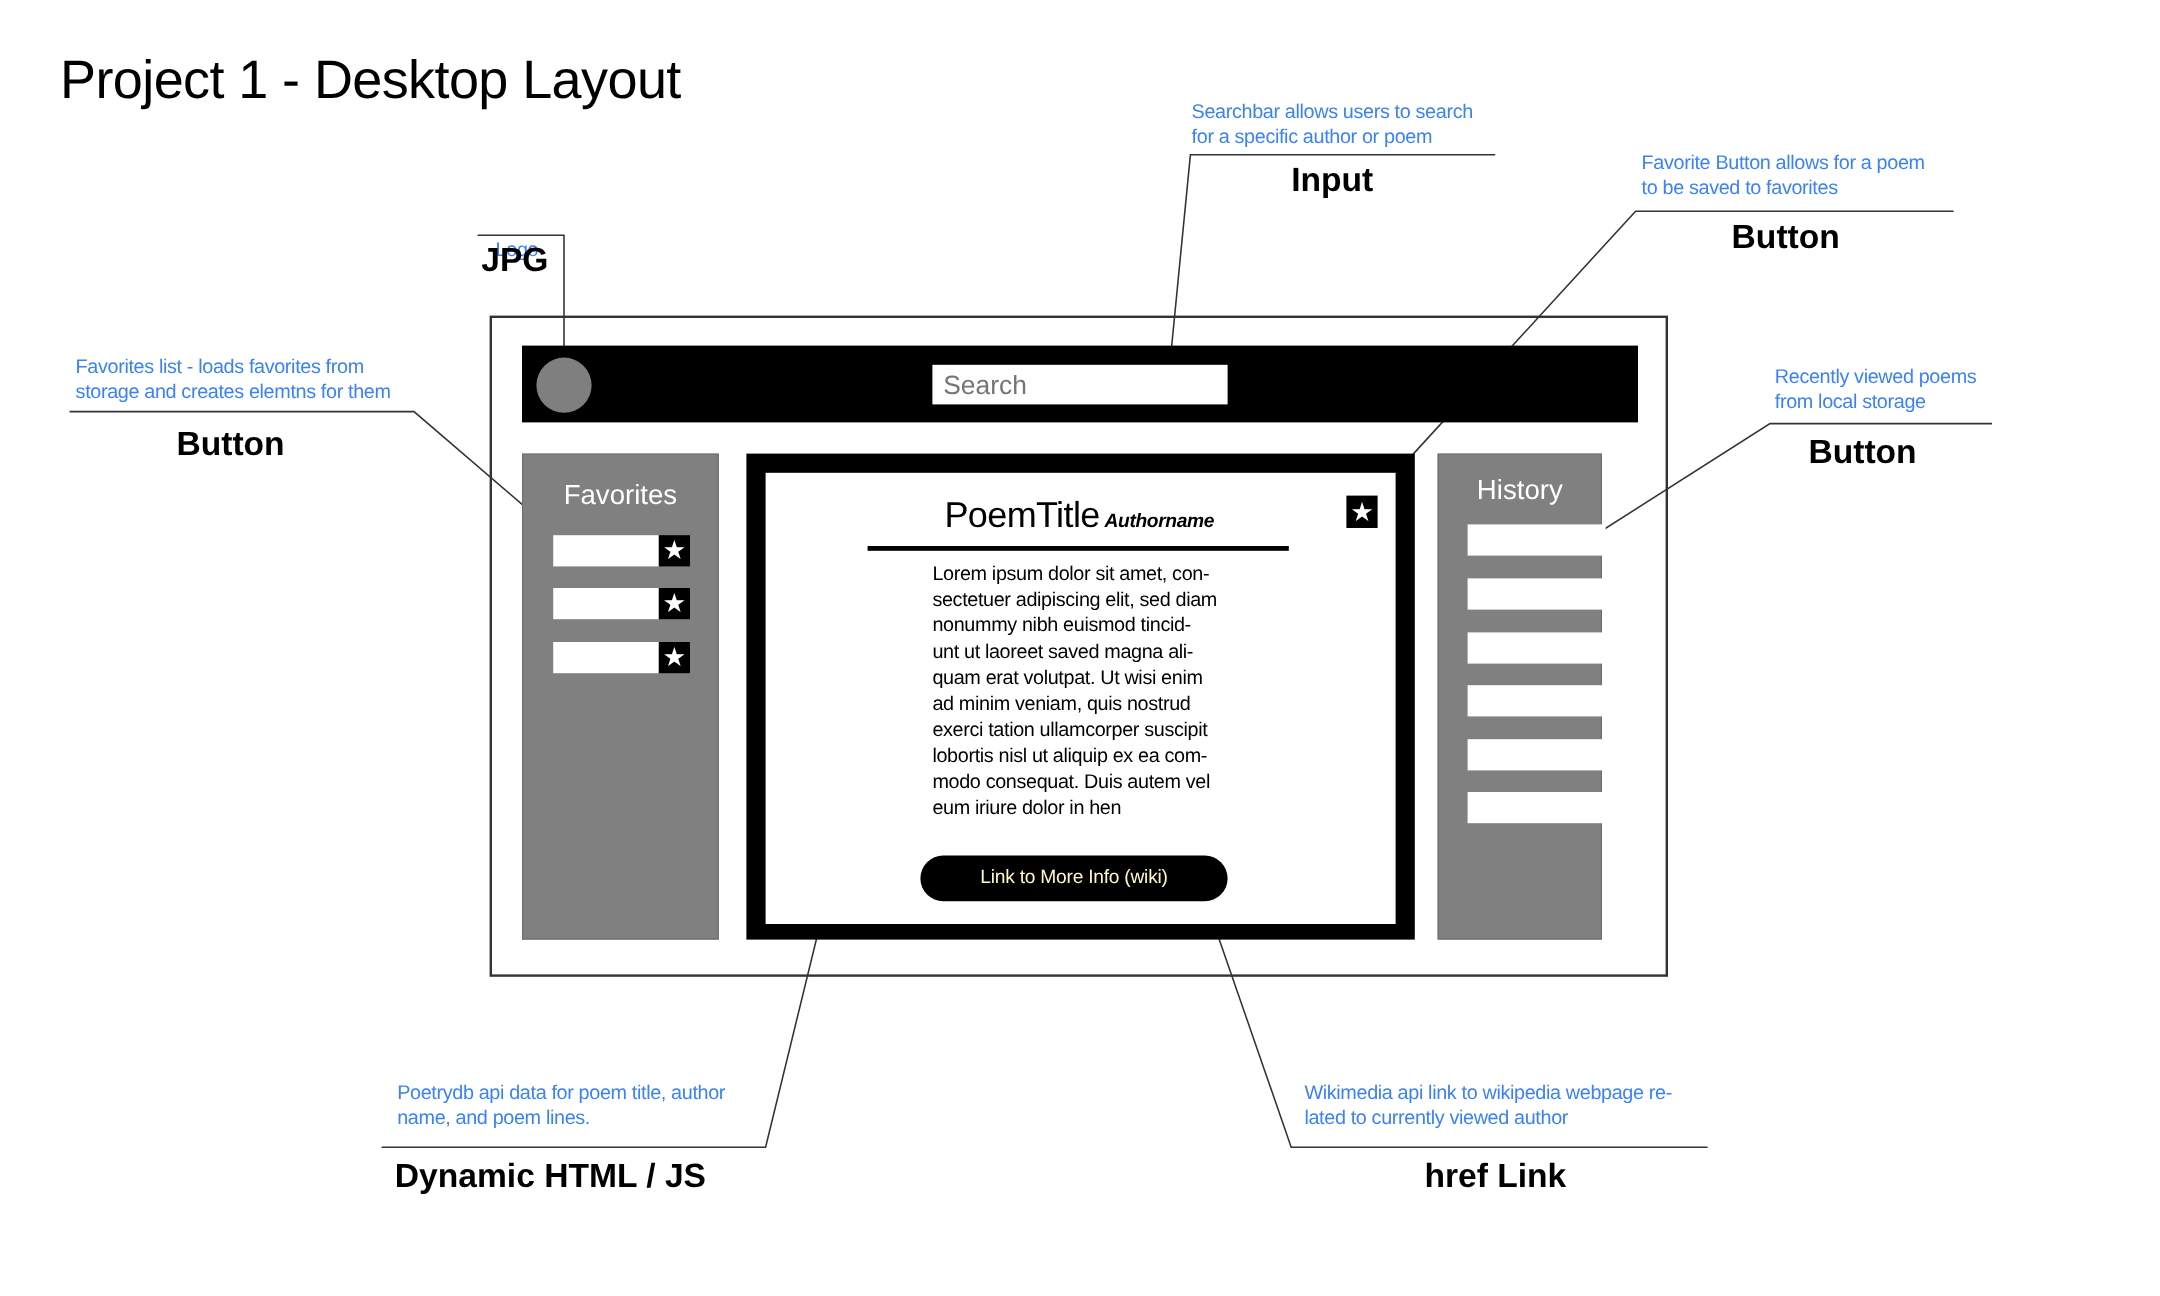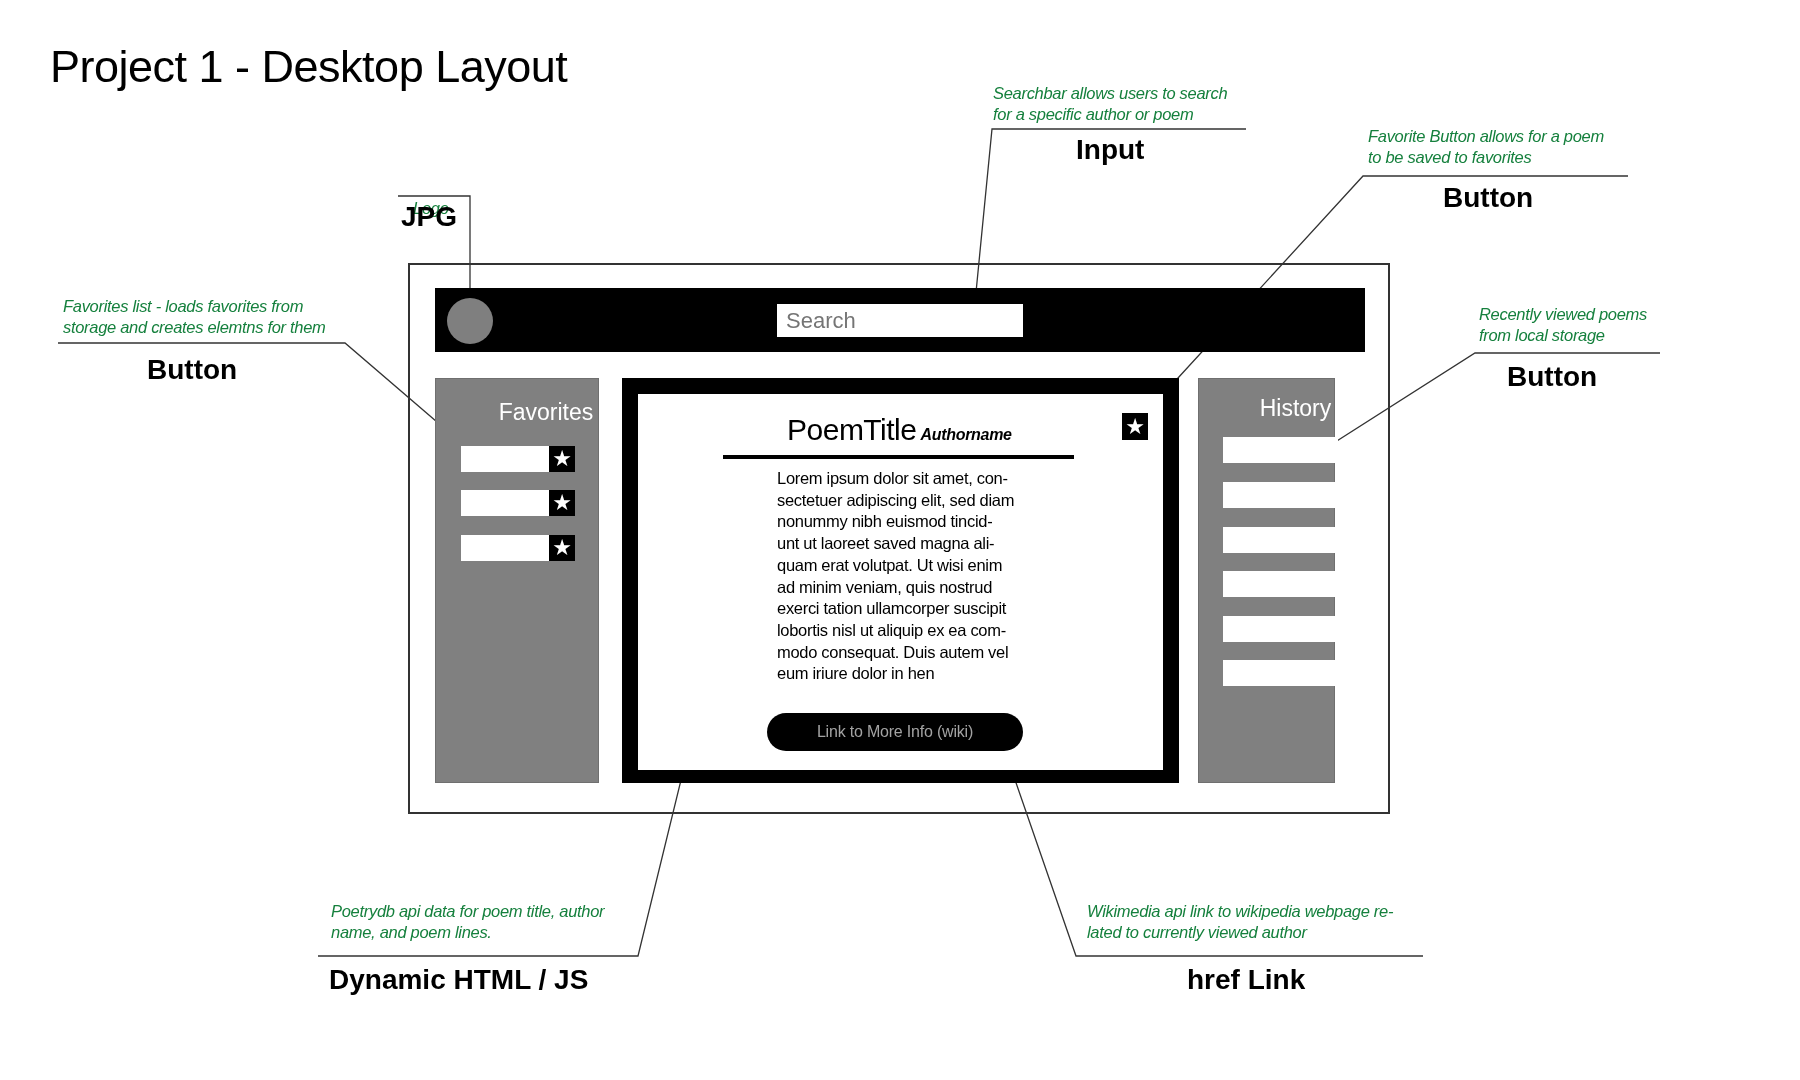--- a/index.html
+++ b/index.html
@@ -1,50 +1,50 @@
 <!DOCTYPE html>
 <html><head>
 <meta charset="utf-8">
 <style>
   html, body { margin:0; padding:0; background:#ffffff; }
   body { width:1800px; height:1080px; position:relative; overflow:hidden;
          font-family:"Liberation Sans", sans-serif; color:#000; }
   .abs { position:absolute; }
   .title { left:50px; top:40px; font-size:45px; line-height:54px; font-weight:400; letter-spacing:-0.5px; white-space:nowrap; }
-  .note { font-size:16.5px; line-height:21px; color:#15803d; font-weight:300; white-space:nowrap; letter-spacing:-0.3px;font-style:italic; }
+  .note { font-size:16.5px; line-height:21px; color:#3b82f6; font-weight:300; white-space:nowrap; letter-spacing:-0.3px; }
   .kind { font-size:28px; font-weight:700; line-height:32px; white-space:nowrap; }
   svg.leaders { position:absolute; left:0; top:0; width:1800px; height:1080px; pointer-events:none; }
 
   
   .frame { left:408px; top:263px; width:982px; height:551px; border:2px solid #333; box-sizing:border-box; }
   .header { left:435px; top:288px; width:930px; height:64px; background:#000; }
   .logo { left:447px; top:298px; width:46px; height:46px; border-radius:50%; background:#7f7f7f; }
   .search { left:777px; top:304px; width:246px; height:33px; background:#fff; box-sizing:border-box;
             font-size:22px; line-height:33px; padding-left:9px; color:#be185d; font-family:"Liberation Sans", sans-serif; }
   .panel { background:#808080; box-sizing:border-box; border:1px solid #6f6f6f; }
   .fav-panel { left:435px; top:378px; width:164px; height:405px; }
   .hist-panel { left:1198px; top:378px; width:137px; height:405px; }
-  .panel-label { position:absolute; left:0; width:100%; text-align:center; color:#fff; font-size:23px;margin-left:29px; }
+  .panel-label { position:absolute; left:0; width:100%; text-align:center; color:#fff; font-size:23px; }
   .fav-item { position:absolute; left:25px; width:114px; height:26px; }
   .fav-item .field { position:absolute; left:0; top:0; width:88px; height:26px; background:#fff; }
   .fav-item .star { position:absolute; left:88px; top:0; width:26px; height:26px; background:#000;
                     color:#fff; font-size:22px; line-height:26px; text-align:center; }
   .hist-item { position:absolute; left:24px; width:115px; height:26px; background:#fff; }
 
   .main { left:622px; top:378px; width:557px; height:405px; background:#000; }
   .main-inner { position:absolute; left:16px; top:16px; width:525px; height:376px; background:#fff; }
   .poem-title { left:787px; top:412px; font-size:30px; line-height:36px; white-space:nowrap; letter-spacing:-0.5px; }
   .poem-title .author { font-size:16px; font-style:italic; margin-left:4px; letter-spacing:-0.3px;font-weight:bold; }
   .title-rule { left:723px; top:455px; width:351px; height:4px; background:#000; }
   .poem-body { left:777px; top:468px; width:270px; font-size:16.5px; line-height:21.7px; letter-spacing:-0.3px; }
   .poem-body div { white-space:nowrap; }
   .fav-btn { left:1122px; top:413px; width:26px; height:27px; background:#000; color:#fff;
              font-size:22px; line-height:27px; text-align:center; }
   .wiki-btn { left:767px; top:713px; width:256px; height:38px; background:#000; border-radius:19px;
-              color:#a3a3a3; font-size:16px; line-height:38px; text-align:center; letter-spacing:-0.2px; }
+              color:#fef9c3; font-size:16px; line-height:38px; text-align:center; letter-spacing:-0.2px; }
 </style>
 </head>
 <body>
 
 <div class="abs title">Project 1 - Desktop Layout</div>
 
 <svg class="leaders" xmlns="http://www.w3.org/2000/svg">
   <g stroke="#333" stroke-width="1.3" fill="none">
 
     <polyline points="398,196 470,196 470,330"></polyline>

